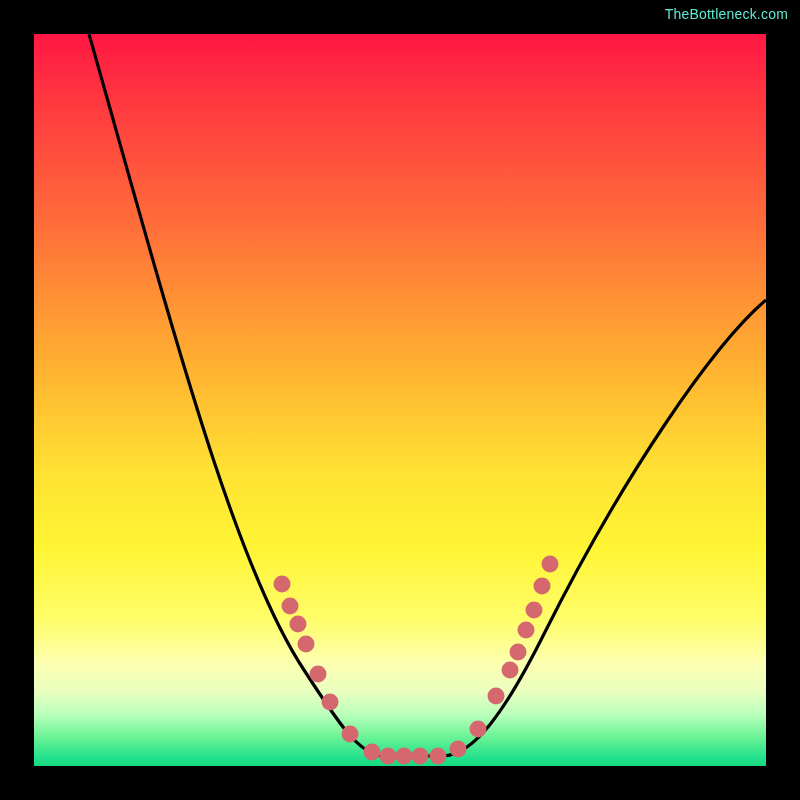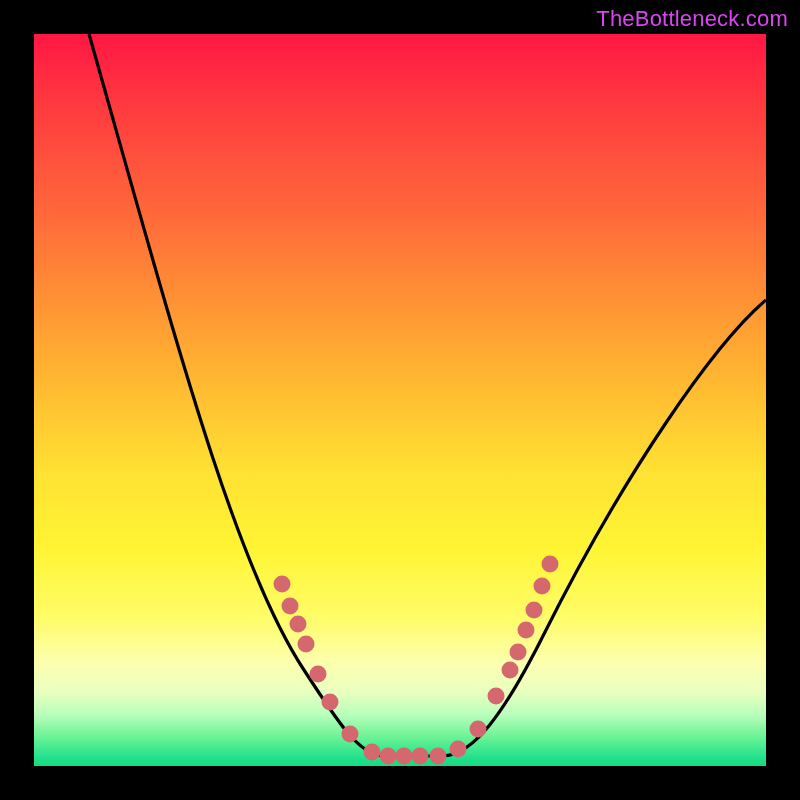--- a/index.html
+++ b/index.html
@@ -41,22 +41,22 @@
       #b8ffbb 93%,
       #6cf395 96%,
       #1fe08b 99%,
       #18d97f 100%
     );
   }
   .watermark {
     position: absolute;
     top: 6px;
     right: 12px;
-    color: #d946ef;
-    font-size: 22px;
+    color: #5eead4;
+    font-size: 14px;
     font-weight: 500;
     letter-spacing: 0.2px;
     user-select: none;
     text-align: right;
   }
   svg.curve {
     position: absolute;
     inset: 0;
   }
 </style>

